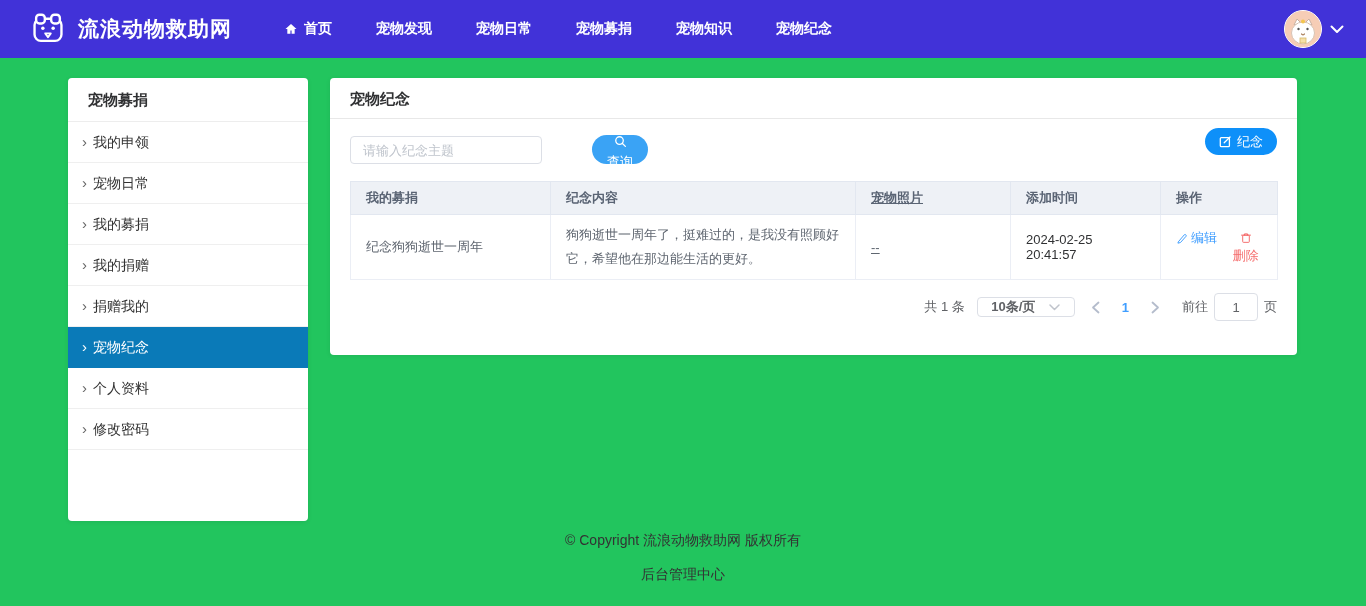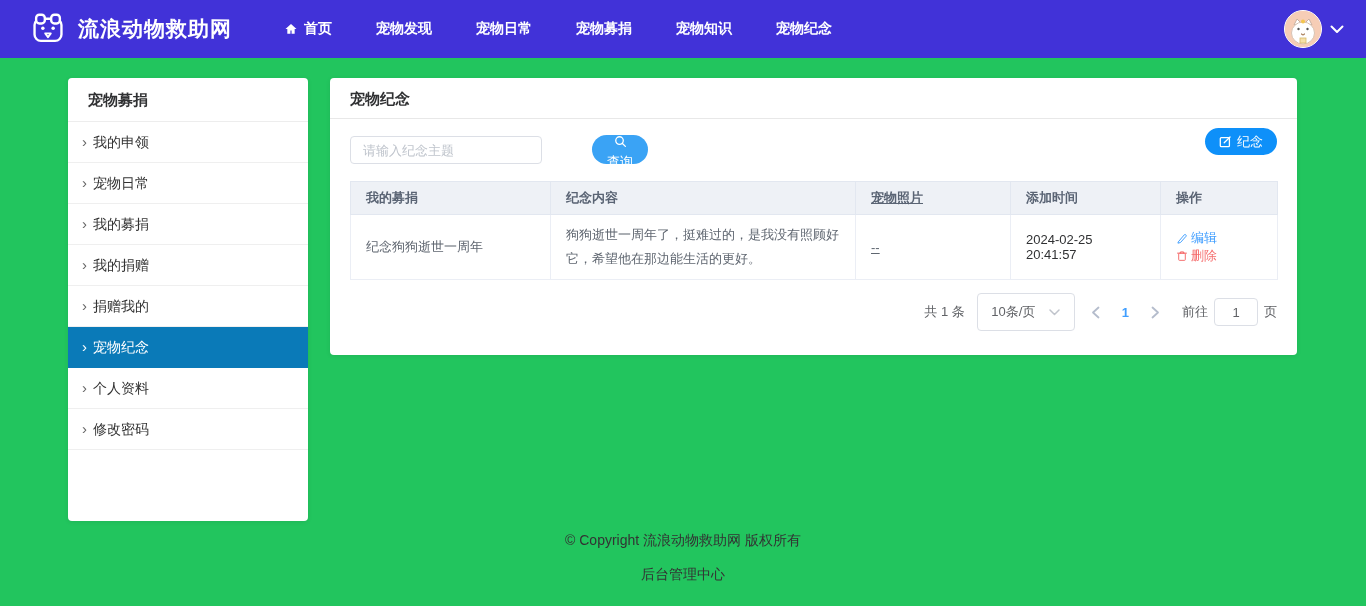--- a/index.html
+++ b/index.html
@@ -39,26 +39,26 @@
 
   
   table.grid { width:100%; border-collapse:collapse; margin-top:17px; table-layout:fixed; }
   .grid th { background:#eef1f6; height:33px; font-size:13px; color:#5a6474; font-weight:bold; text-align:left; padding:0 15px; border:1px solid #e2e7f0; }
   .grid td { height:62px; font-size:13px; color:#5f6670; padding:8px 15px; border:1px solid #ebeef5; background:#fff; }
   .grid th.center, .grid td.center { text-align:left;text-decoration:underline; }
   .grid td.content-cell { line-height:1.85; }
   .grid td.time-cell { color:#303133; }
   .op-link { display:inline-flex; align-items:center; gap:3px; font-size:13px; cursor:pointer; background:none; border:none; font-family:inherit; }
   .op-edit { color:#409eff; margin-right:12px; }
-  .op-delete { color:#f56c6c; }
+  .op-delete { color:#f56c6c;flex-direction:column; }
 
   
   .pagination { display:flex; align-items:center; justify-content:flex-end; margin-top:13px; gap:10px; font-size:13px; color:#606266; }
   .page-total { margin-right:2px;text-align:right; }
-  .page-size-select { display:flex; align-items:center; justify-content:center; gap:14px; width:98px; height:38px; border:1px solid #dcdfe6; border-radius:4px; background:#fff; cursor:pointer; color:#606266; }
+  .page-size-select { display:flex; align-items:center; justify-content:center; gap:14px; width:98px; height:20px; border:1px solid #dcdfe6; border-radius:4px; background:#fff; cursor:pointer; color:#606266;font-weight:bold; }
   .page-arrow { background:none; border:none; color:#b4bccc; font-size:14px; cursor:pointer; padding:0 6px; display:flex; align-items:center; }
   .page-num { color:#409eff; font-weight:bold; padding:0 6px; cursor:pointer; }
   .goto { display:flex; align-items:center; gap:6px; margin-left:6px; }
   .goto-input { width:44px; height:28px; border:1px solid #dcdfe6; border-radius:4px; text-align:center; font-size:13px; color:#606266; outline:none; font-family:inherit; }
 
   
   .footer { position:absolute; top:532px; left:0; width:1366px; text-align:center; color:#333333; font-size:14px; }
   .footer .copy { display:block; }
   .footer .admin { display:inline-block; margin-top:16px; color:#333333; cursor:pointer; text-decoration:none; }
 

